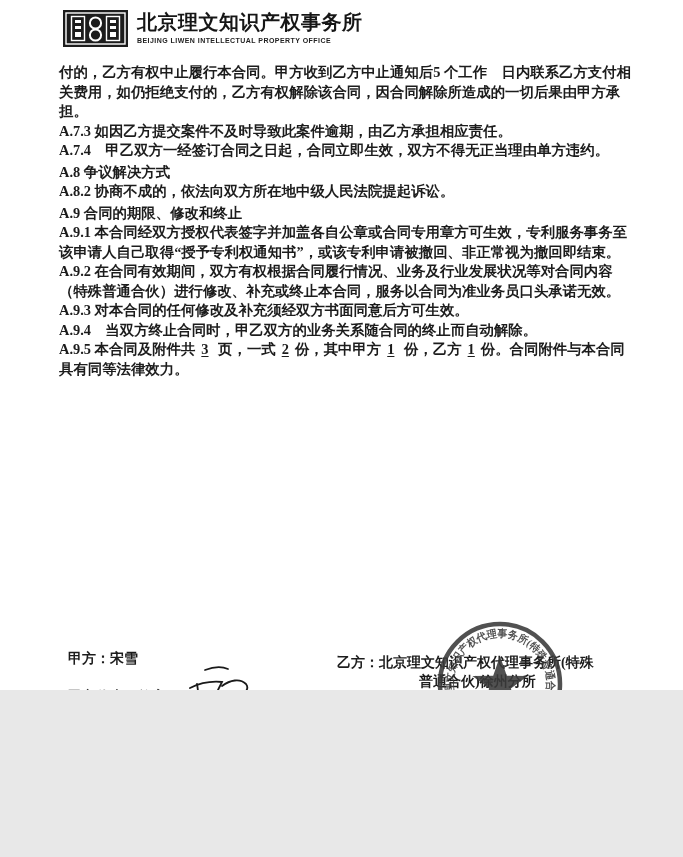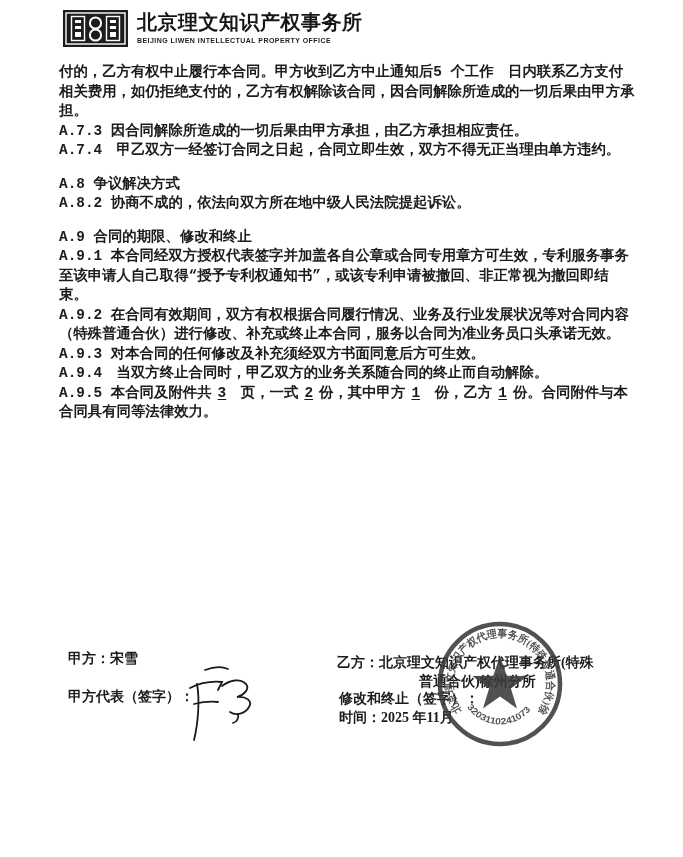--- a/index.html
+++ b/index.html
@@ -1,18 +1,18 @@
 <!DOCTYPE html>
 <html><head>
 <meta charset="utf-8">
 <style>
   html,body{margin:0;padding:0;background:#e8e8e8;}
   #page{
     position:relative;
-    width:683px;height:857px;
+    width:683px;height:690px;
     background:#ffffff;
     overflow:hidden;
     font-family:"Liberation Serif","DejaVu Serif",serif;
     color:#1c1c1c;
   }
   
   #header{position:absolute;left:63px;top:10px;display:flex;align-items:flex-start;}
   #logo{width:65px;height:37px;display:block;}
   #brand{margin-left:9px;}
   .brand-zh{
@@ -23,22 +23,22 @@
     font-family:"Liberation Sans","DejaVu Sans",sans-serif;
     font-size:7px;font-weight:700;letter-spacing:0.45px;color:#222;
     line-height:9px;margin-top:2px;white-space:nowrap;
   }
   
   #body-paragraphs{
     position:absolute;left:59px;top:63px;width:577px;
     font-size:14.4px;line-height:19.5px;font-weight:600;
     text-align:left;
   }
-  #body-paragraphs p{margin:0;font-family:Liberation Mono, monospace;}
-  #body-paragraphs p.bold{font-weight:800;margin-top:14px;}
+  #body-paragraphs p{margin:0;}
+  #body-paragraphs p.bold{font-weight:800;margin-top:2px;}
   .blank{
     text-decoration:underline;
     text-underline-offset:2px;
     padding:0 6px;
   }
   
   .sig-line{
     position:absolute;font-size:14px;font-weight:700;white-space:nowrap;color:#1c1c1c;
   }
   #jiafang-party{left:68px;top:650px;}
@@ -74,21 +74,21 @@
       <rect x="47" y="22" width="6" height="5" fill="#ffffff"></rect>
     </svg>
     <div id="brand">
       <div class="brand-zh">北京理文知识产权事务所</div>
       <div class="brand-en">BEIJING LIWEN INTELLECTUAL PROPERTY OFFICE</div>
     </div>
   </div>
 
   <div id="body-paragraphs">
       <p class="para">付的，乙方有权中止履行本合同。甲方收到乙方中止通知后5 个工作　日内联系乙方支付相关费用，如仍拒绝支付的，乙方有权解除该合同，因合同解除所造成的一切后果由甲方承担。</p>
-      <p class="para">A.7.3 因合同解除所造成的一切后果由甲方承担，由乙方承担相应责任。</p>
+      <p class="para">A.7.3 如因乙方提交案件不及时导致此案件逾期，由乙方承担相应责任。</p>
       <p class="para">A.7.4　甲乙双方一经签订合同之日起，合同立即生效，双方不得无正当理由单方违约。</p>
       <p class="para bold">A.8 争议解决方式</p>
       <p class="para">A.8.2 协商不成的，依法向双方所在地中级人民法院提起诉讼。</p>
       <p class="para bold">A.9 合同的期限、修改和终止</p>
       <p class="para">A.9.1 本合同经双方授权代表签字并加盖各自公章或合同专用章方可生效，专利服务事务至该申请人自己取得“授予专利权通知书”，或该专利申请被撤回、非正常视为撤回即结束。</p>
       <p class="para">A.9.2 在合同有效期间，双方有权根据合同履行情况、业务及行业发展状况等对合同内容（特殊普通合伙）进行修改、补充或终止本合同，服务以合同为准业务员口头承诺无效。</p>
       <p class="para">A.9.3 对本合同的任何修改及补充须经双方书面同意后方可生效。</p>
       <p class="para">A.9.4　当双方终止合同时，甲乙双方的业务关系随合同的终止而自动解除。</p>
       <p class="para"><span>A.9.5 本合同及附件共</span><span class="blank">3</span><span> 页，一式</span><span class="blank">2</span><span>份，其中甲方</span><span class="blank">1</span><span> 份，乙方</span><span class="blank">1</span><span>份。合同附件与本合同具有同等法律效力。</span></p>
     </div>

